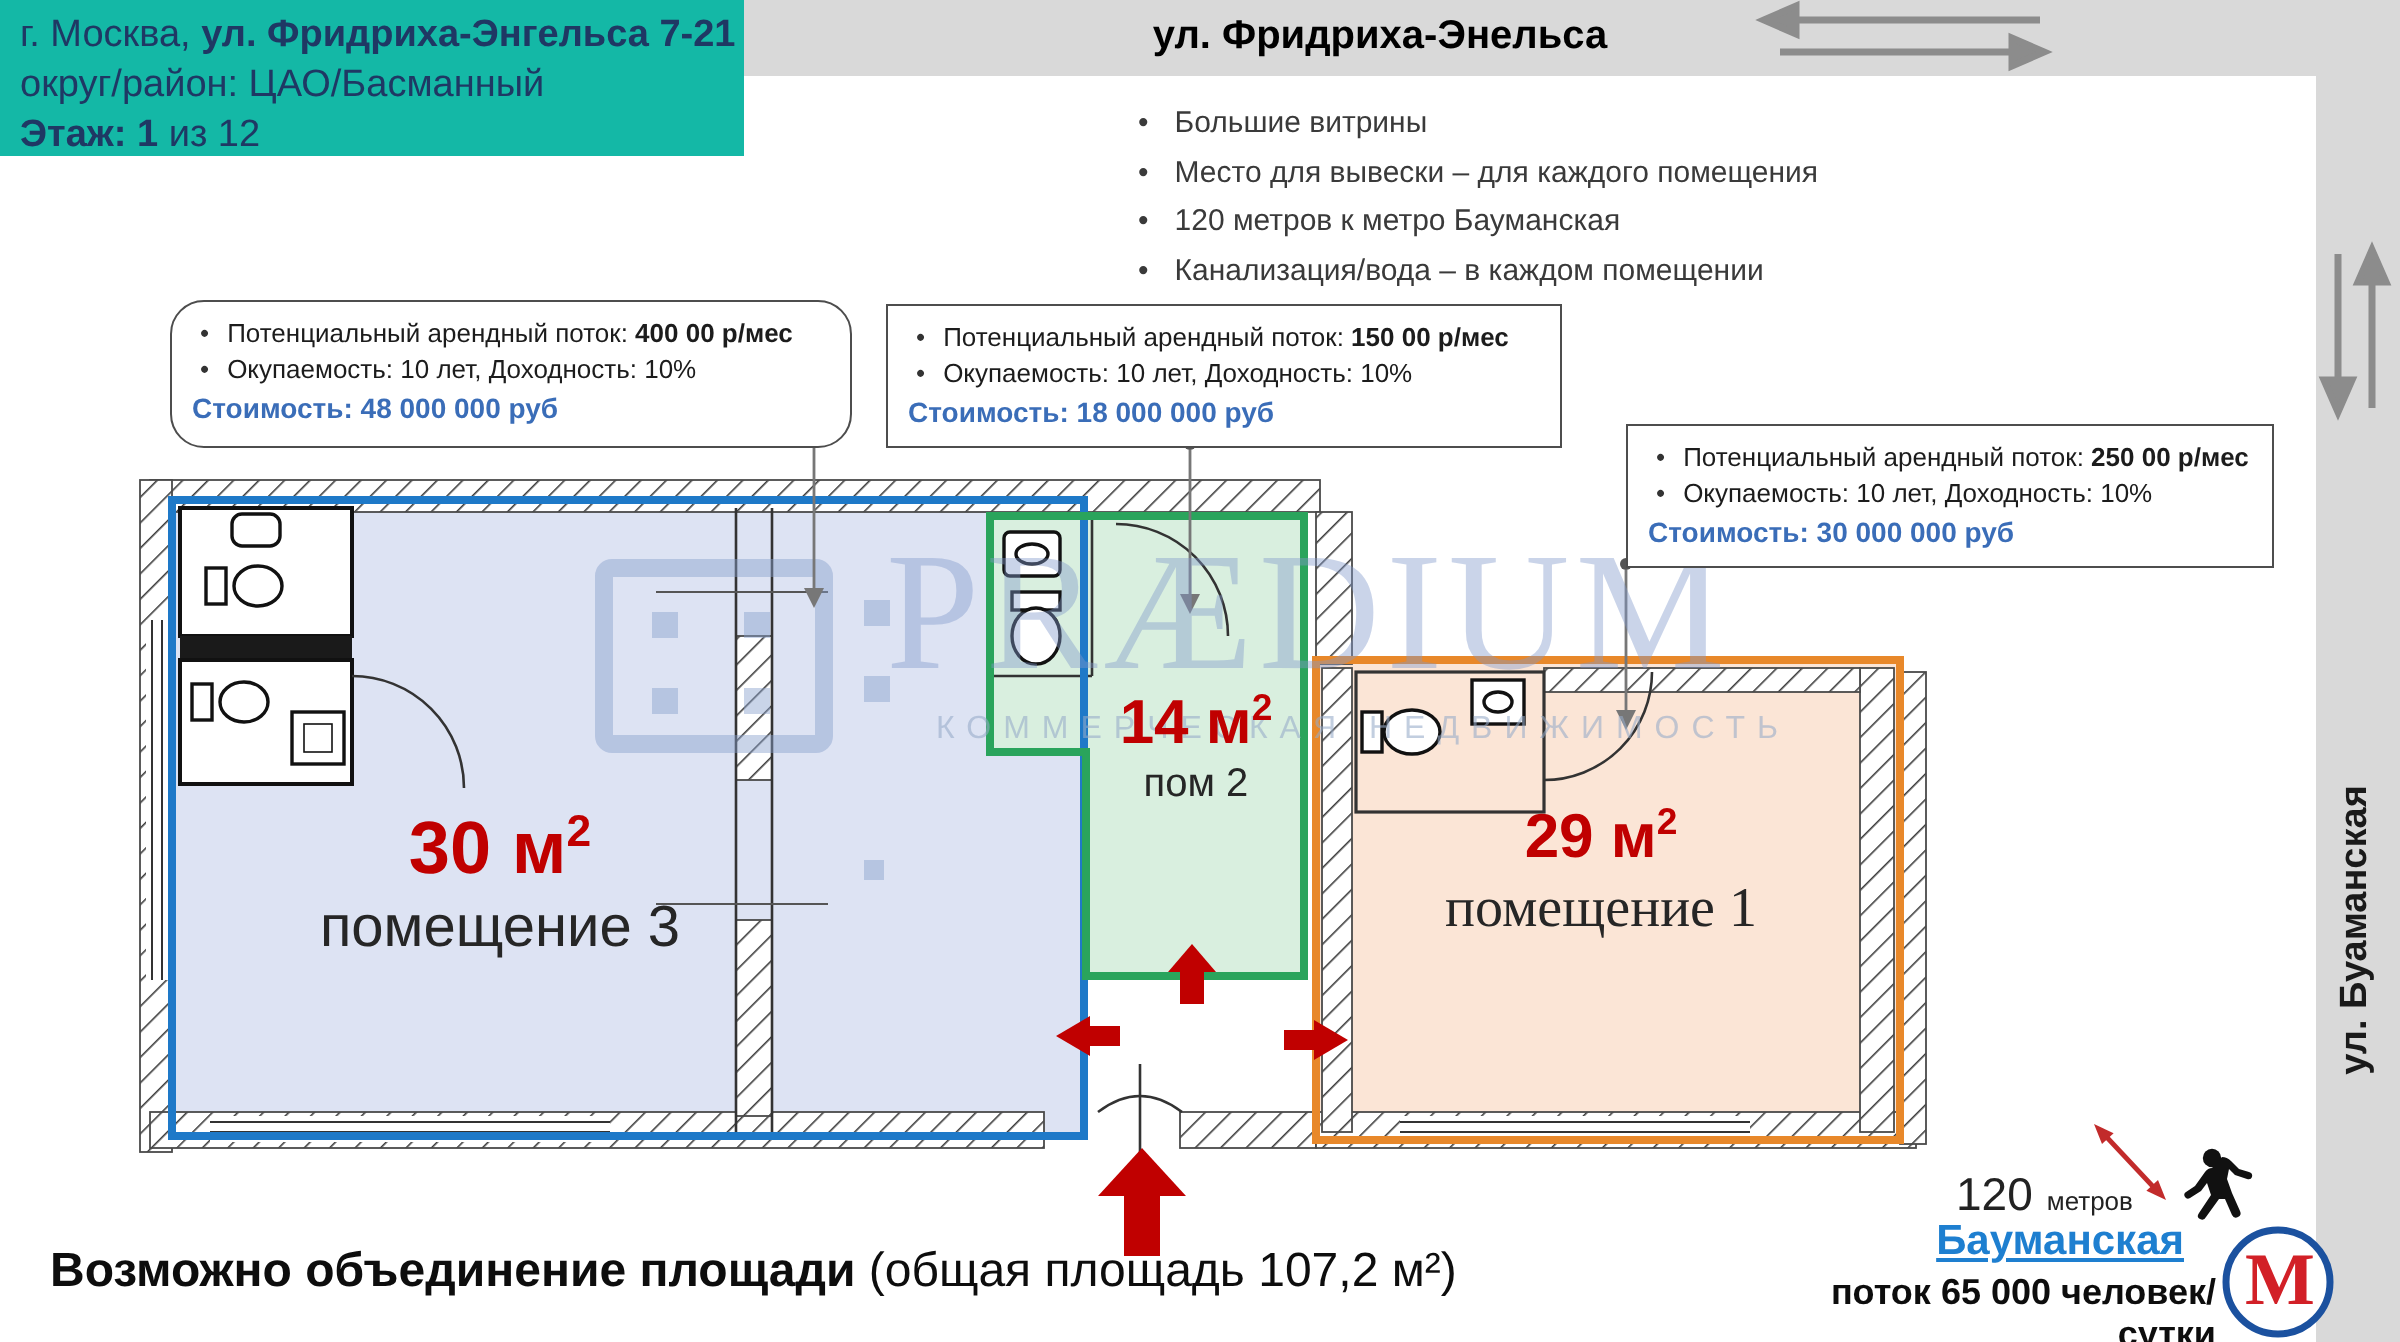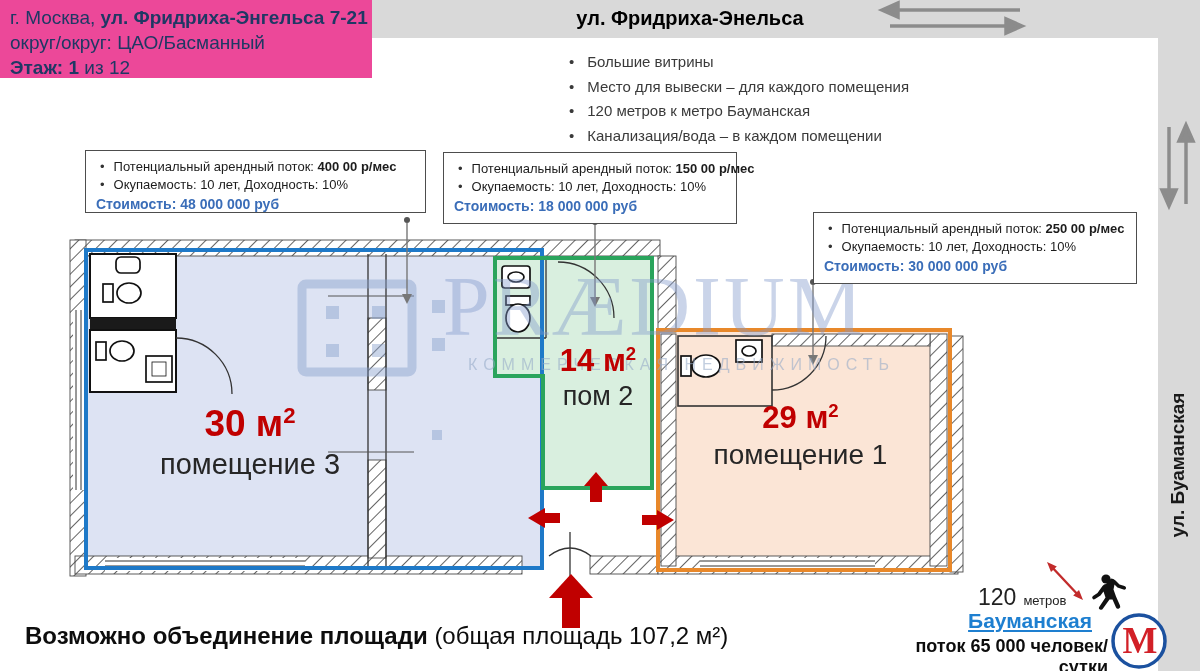--- a/index.html
+++ b/index.html
@@ -6,21 +6,21 @@
     --accent-navy:#1f3864; --band-gray:#d9d9d9; --price-blue:#3a6db8; --area-red:#c00000;
     --room3-border:#1e79c8; --room3-fill:#dde3f3; --room2-border:#2aa45c; --room2-fill:#d9efdf;
     --room1-border:#e8882a; --room1-fill:#fbe5d6; --metro-blue:#1b519f; --metro-red:#d22027;
     --station-blue:#1e7fd0;
   }
   html,body{margin:0;padding:0;}
   body{font-family:"Liberation Sans",sans-serif;background:#fff;}
   #slide{position:relative;width:1200px;height:671px;overflow:hidden;background:#fff;}
 
   
-  .address{position:absolute;left:0;top:0;width:372px;height:78px;background:#ec4899;
+  .address{position:absolute;left:0;top:0;width:372px;height:78px;background:#14b8a6;
     color:var(--accent-navy);font-size:19px;line-height:25px;padding:5px 0 0 10px;box-sizing:border-box;}
   .address b{font-weight:bold;}
 
   
   .band{position:absolute;left:372px;top:0;width:828px;height:38px;background:var(--band-gray);}
   .band-title{position:absolute;left:500px;top:7px;width:380px;text-align:center;
     font-size:20px;font-weight:bold;color:#000000;}
 
   
   .strip{position:absolute;left:1158px;top:38px;width:42px;height:633px;background:var(--band-gray);}
@@ -31,22 +31,22 @@
   .features{position:absolute;left:563px;top:50px;margin:0;padding:0;list-style:none;
     font-size:15px;color:#3a3a3a;line-height:24.5px;}
   .features li::before{content:"•";margin:0 13px 0 6px;color:#3a3a3a;}
 
   
   .offer{position:absolute;background:#fff;border:1px solid #4d4d4d;box-sizing:border-box;
     padding:7px 8px 4px 10px;z-index:4;}
   .offer .line{font-size:13px;color:#1c1c1c;line-height:18px;white-space:nowrap;}
   .offer .line::before{content:"•";margin:0 9px 0 4px;color:#333;}
   .offer .price{font-size:14px;font-weight:bold;color:var(--price-blue);margin-top:2px;white-space:nowrap;}
-  #offer1{left:85px;top:150px;width:341px;height:63px;}
-  #offer2{left:443px;top:152px;width:294px;height:72px;}
+  #offer1{left:85px;top:150px;width:341px;height:74px;border-radius:17px;}
+  #offer2{left:443px;top:152px;width:338px;height:72px;}
   #offer3{left:813px;top:212px;width:324px;height:72px;}
 
   
   #plan{position:absolute;left:0;top:0;width:1200px;height:671px;z-index:1;pointer-events:none;}
   .hatch-wall{fill:url(#hatch);stroke:#4a4a4a;stroke-width:0.9;}
   .fill3{fill:var(--room3-fill);} .fill2{fill:var(--room2-fill);} .fill1{fill:var(--room1-fill);}
   .out3{fill:none;stroke:var(--room3-border);stroke-width:4;}
   .out2{fill:none;stroke:var(--room2-border);stroke-width:4;}
   .out1{fill:none;stroke:var(--room1-border);stroke-width:4;}
   .thin{stroke:#333;stroke-width:1.3;fill:none;}
@@ -63,22 +63,22 @@
     font-size:84px;letter-spacing:3px;color:rgba(128,153,202,.42);z-index:2;white-space:nowrap;}
   .wm-sub{position:absolute;left:468px;top:356px;font-size:16px;letter-spacing:6px;
     color:rgba(150,170,200,.58);z-index:2;white-space:nowrap;}
 
   
   .room-label{position:absolute;text-align:center;z-index:3;}
   .room-label .area{font-weight:bold;color:var(--area-red);}
   .room-label .area sup{font-size:60%;}
   .room-label .rname{color:#262626;}
   #lab3{left:110px;top:403px;width:280px;} #lab3 .area{font-size:37px;} #lab3 .rname{font-size:29px;margin-top:3px;}
-  #lab2{left:518px;top:343px;width:160px;} #lab2 .area{font-size:31px;} #lab2 .rname{font-size:27px;margin-top:2px;}
-  #lab1{left:698px;top:400px;width:205px;} #lab1 .area{font-size:31px;} #lab1 .rname{font-size:28px;margin-top:3px;}
+  #lab2{left:518px;top:343px;width:160px;} #lab2 .area{font-size:31px;} #lab2 .rname{font-size:20px;margin-top:2px;}
+  #lab1{left:698px;top:400px;width:205px;} #lab1 .area{font-size:31px;} #lab1 .rname{font-size:28px;margin-top:3px;font-family:Liberation Serif, serif;}
 
   
   .footer-merge{position:absolute;left:25px;top:622px;font-size:24px;color:#0d0d0d;z-index:3;}
   .footer-merge b{font-weight:bold;}
 
   
   .dist{position:absolute;left:978px;top:584px;display:flex;align-items:baseline;gap:7px;color:#222;z-index:3;}
   .dist .num{font-size:23px;} .dist .unit{font-size:13px;}
   .station{position:absolute;left:920px;top:609px;width:172px;text-align:right;
     font-size:21px;font-weight:bold;color:var(--station-blue);z-index:3;text-decoration:underline;}
@@ -237,21 +237,21 @@
     <g fill="#111">
       <circle cx="1106" cy="579" r="4.6"></circle>
       <path d="M1106 584 q-2 0 -3.5 2 l-5 7 -4.5 3 q-1.5 1 -.5 2.5 q1 1.5 2.5 .5 l5.5 -3.5 3 -4 2 6 -6 9 q-1.5 2 .5 3 q2 1 3 -1 l6.5 -9 3 0 3.5 8 q1 2 3 1 q2 -1 1 -3 l-4 -9 -2.5 -7 1 -5 3 3 6 2 q2 .5 2.5 -1 q.5 -2 -1.5 -2.5 l-5 -1.5 -4 -4 q-2 -2 -4.5 -2 z"></path>
     </g>
 
     <circle cx="1139" cy="641" r="26" fill="#fff" stroke="#1b519f" stroke-width="3.5"></circle>
   </svg>
 
   <div class="address">
     <div><span>г. Москва, </span><b>ул. Фридриха-Энгельса 7-21</b></div>
-    <div>округ/округ: ЦАО/Басманный</div>
+    <div>округ/район: ЦАО/Басманный</div>
     <div><b>Этаж: 1</b><span> из 12</span></div>
   </div>
 
   <div class="band"></div>
   <div class="band-title">ул. Фридриха-Энельса</div>
 
   <div class="strip"></div>
   <div class="strip-street">ул. Буаманская</div>
 
   <ul class="features">

